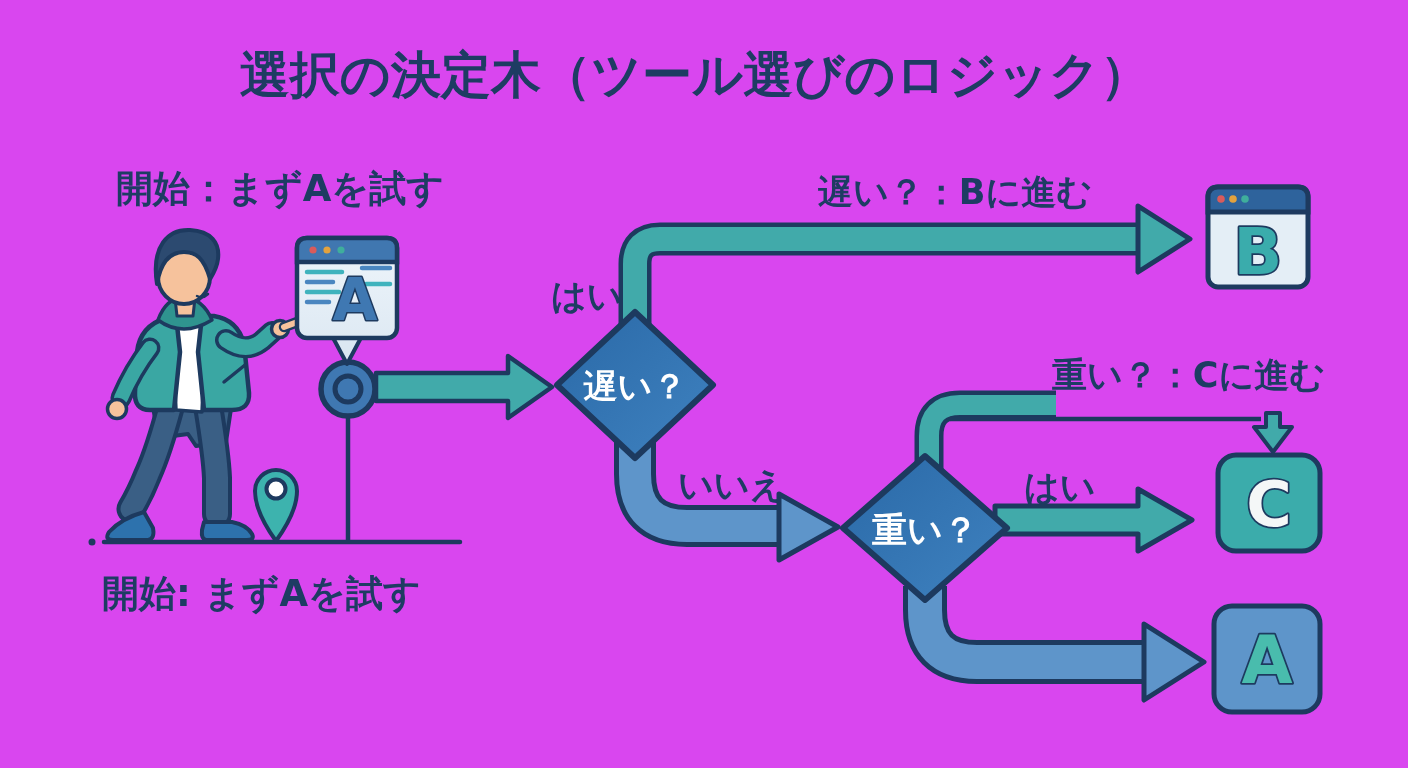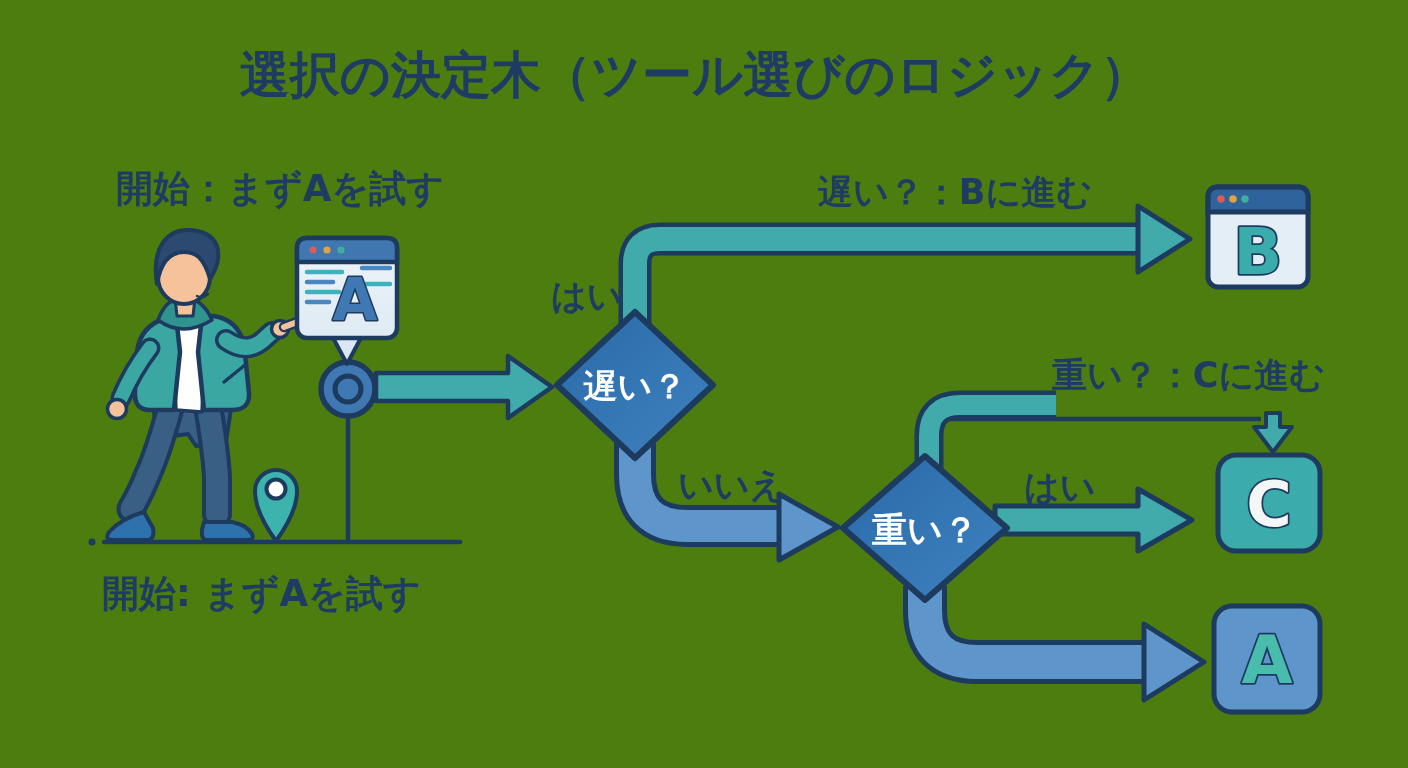--- a/index.html
+++ b/index.html
@@ -1,18 +1,18 @@
 <!DOCTYPE html>
 <html><head>
 <meta charset="utf-8">
 <style>
   html,body { margin:0; padding:0; background:#f7f9fa; }
   .stage {
     position:relative; width:1408px; height:768px; overflow:hidden;
-    background:#4d7c0f;
+    background:#d946ef;
     font-family:"DejaVu Sans","Liberation Sans",sans-serif;
   }
   svg { position:absolute; inset:0; display:block; }
   text {
     font-family:"DejaVu Sans","Liberation Sans",sans-serif;
     font-weight:700;
   }
   .ink   { fill:#1e3c63; }
   .wtxt  { fill:#ffffff; }
 </style>

